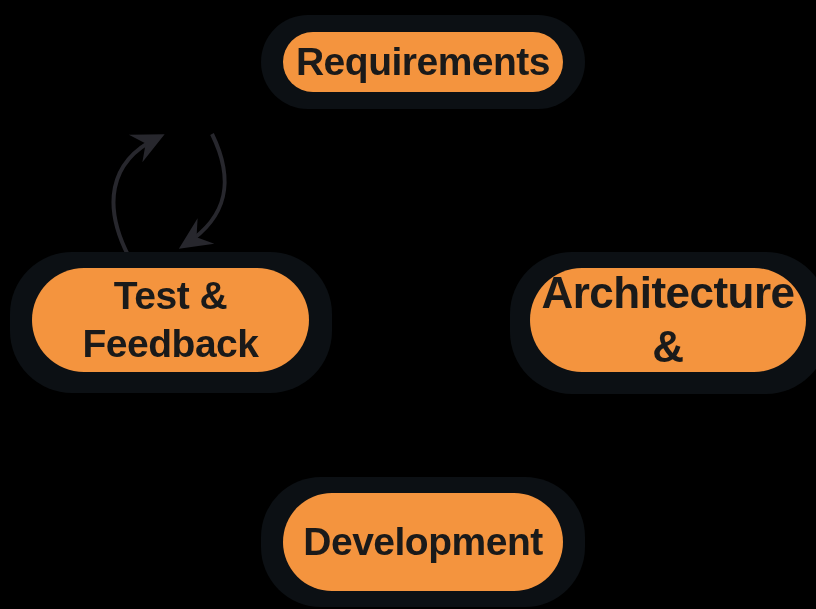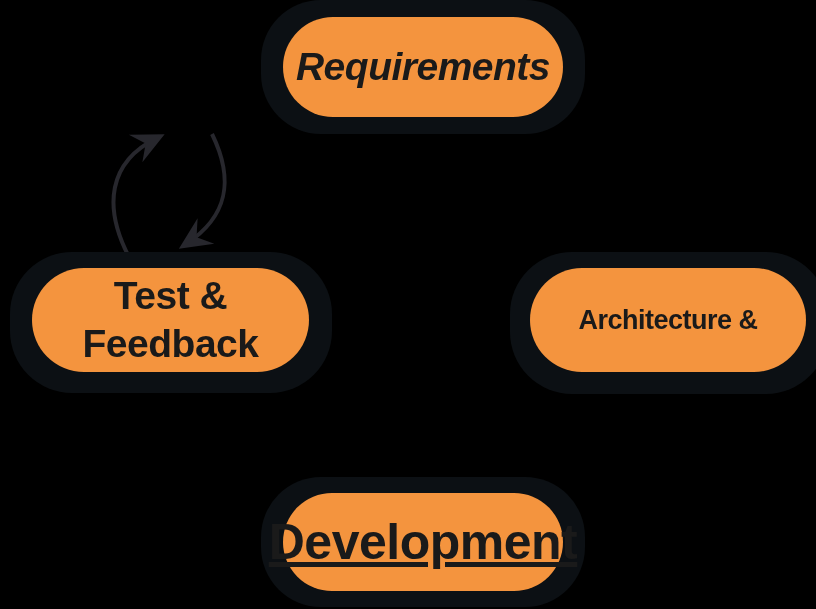--- a/index.html
+++ b/index.html
@@ -28,31 +28,31 @@
     text-align: center;
   }
   .pill .label {
     color: #1A1A1A;
     font-weight: 600;
     letter-spacing: -0.5px;
     line-height: 1.22;
     white-space: pre-line;
   }
   
-  .node.requirements { left: 261px; top: 0; width: 324px; height: 134px; border-radius: 60px; font-style: italic; }
+  .node.requirements { left: 261px; top: 15px; width: 324px; height: 94px; border-radius: 60px; }
   .node.requirements .pill { inset: 17px 22px 17px 22px; border-radius: 50px; }
   .node.requirements .label { font-size: 39px; }
   
   .node.architecture { left: 510px; top: 252px; width: 318px; height: 142px; border-radius: 62px; }
   .node.architecture .pill { inset: 16px 22px 22px 20px; border-radius: 52px; }
-  .node.architecture .label { font-size: 27px; }
+  .node.architecture .label { font-size: 44px; }
   
   .node.development { left: 261px; top: 477px; width: 324px; height: 130px; border-radius: 60px; }
   .node.development .pill { inset: 16px 22px 16px 22px; border-radius: 50px; }
-  .node.development .label { font-size: 50px; text-decoration: underline; }
+  .node.development .label { font-size: 39px; }
   
   .node.testfeedback { left: 10px; top: 252px; width: 322px; height: 141px; border-radius: 62px; }
   .node.testfeedback .pill { inset: 16px 23px 21px 22px; border-radius: 52px; }
   .node.testfeedback .label { font-size: 39px; }
 
   
   svg.arrows { position: absolute; left: 0; top: 0; pointer-events: none; }
   svg.arrows path.edge {
     fill: none;
     stroke: #27272D;

